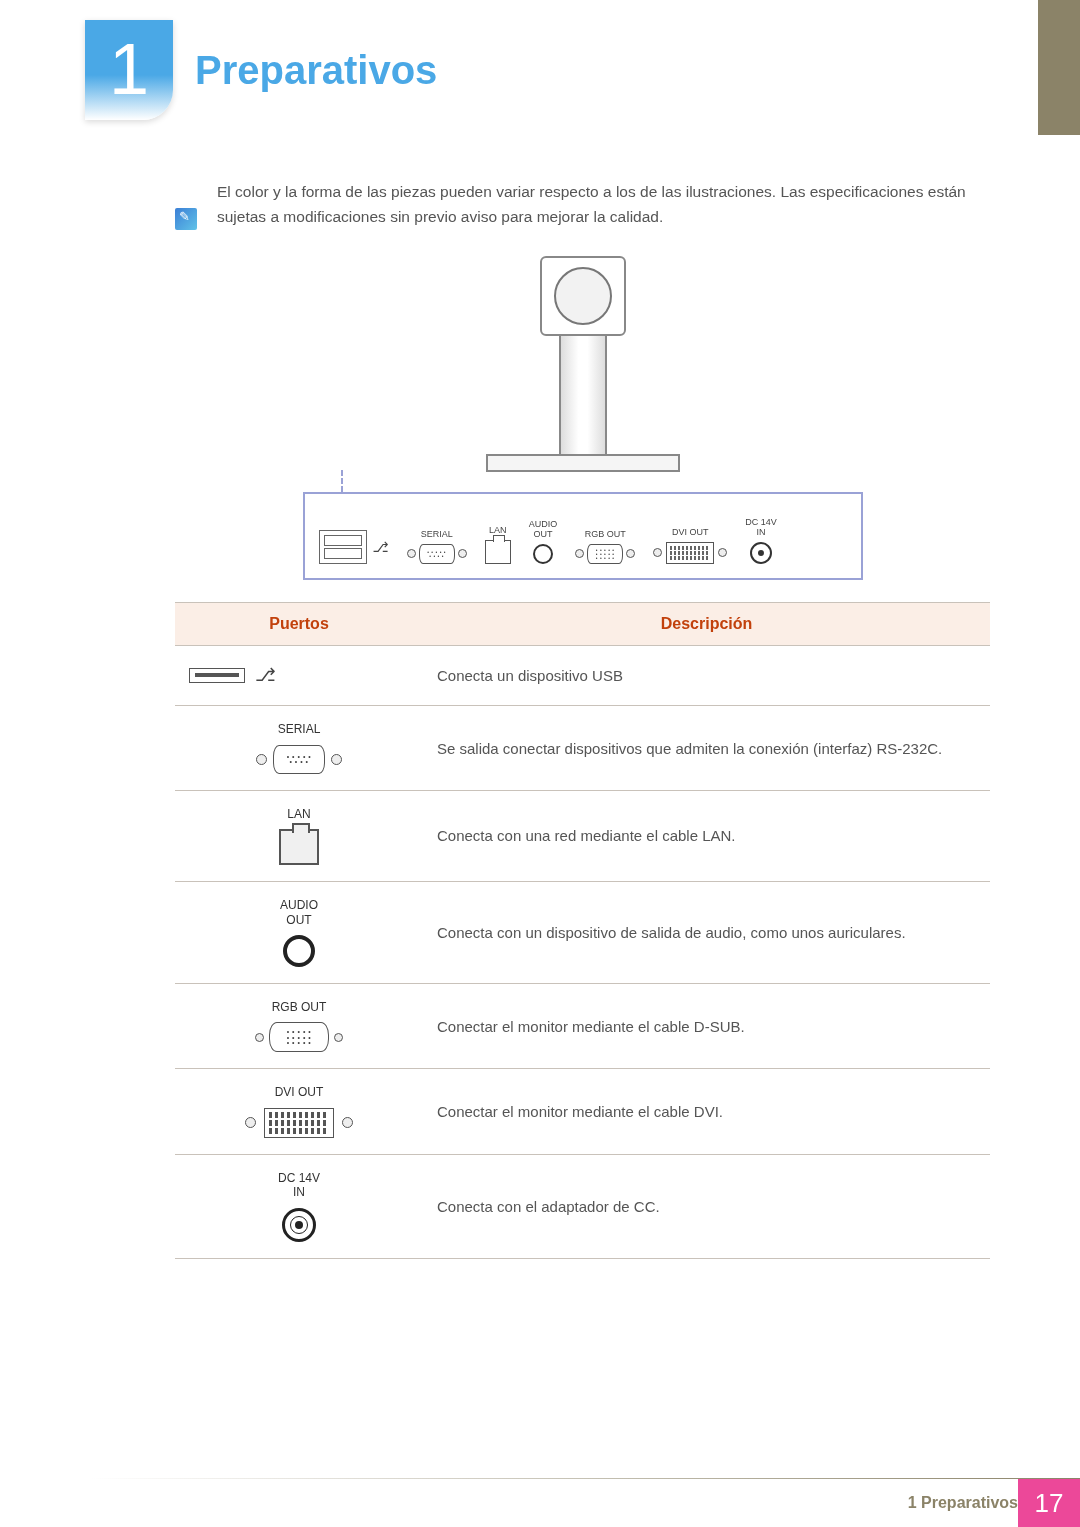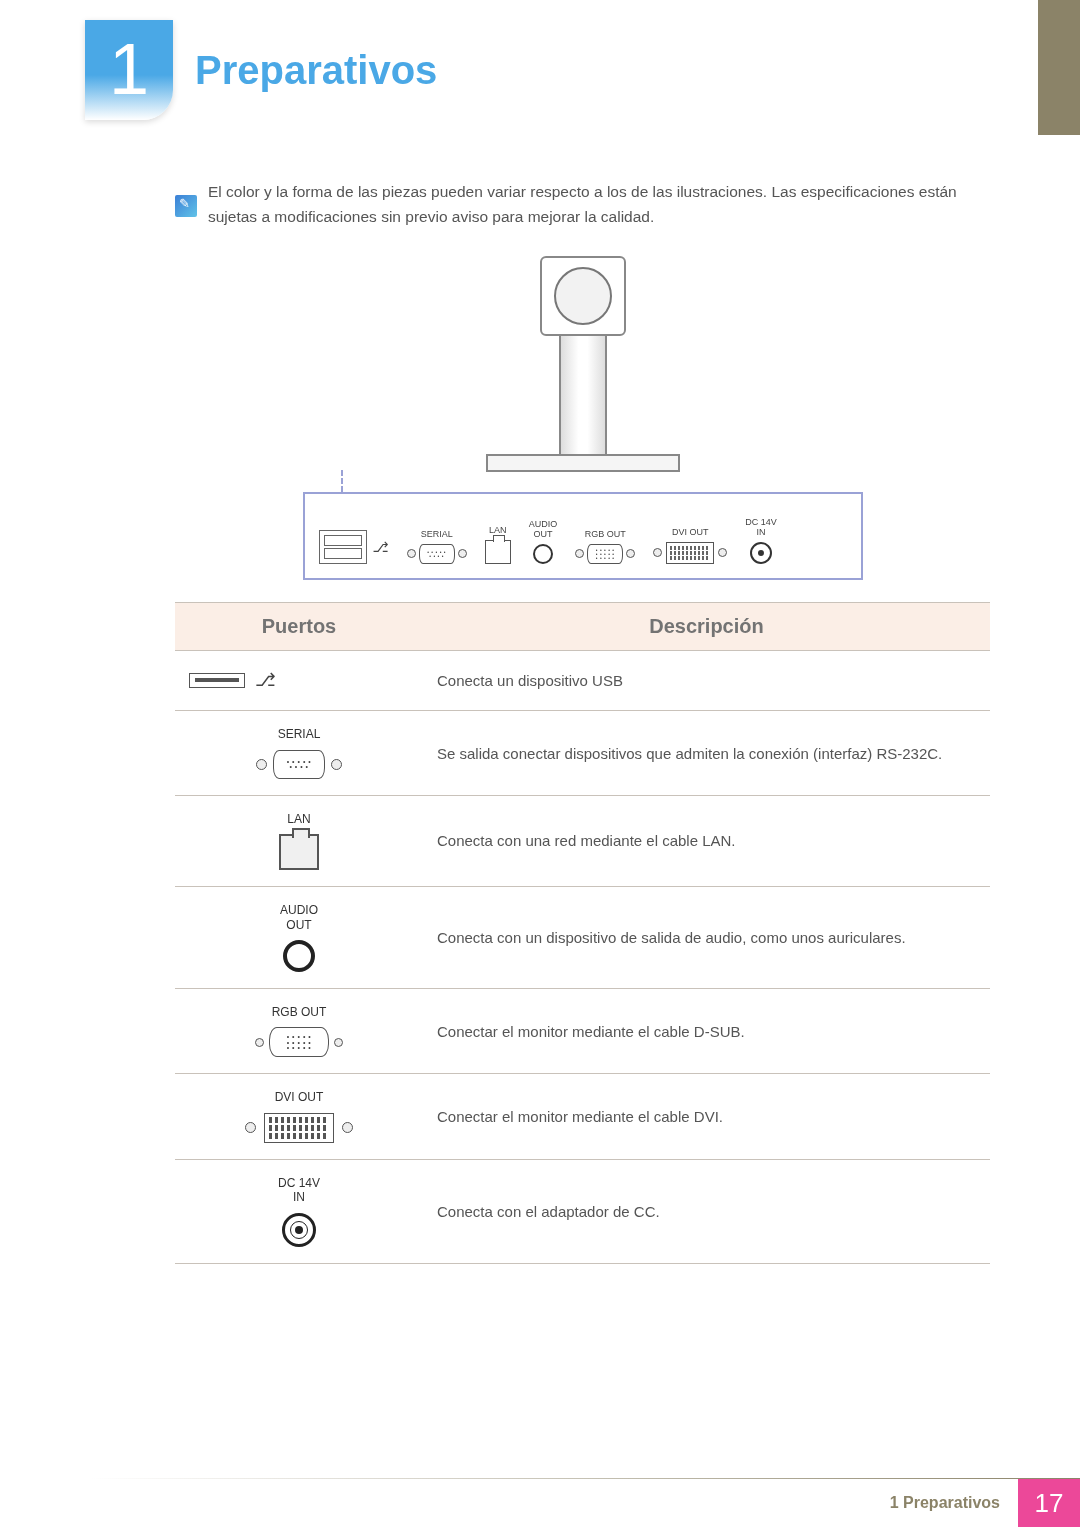--- a/index.html
+++ b/index.html
@@ -59,22 +59,22 @@
     padding: 60px 90px 0 175px;
   }
   .section-title {
     color: #4aa8e6;
     font-size: 22px;
     font-weight: bold;
     margin-bottom: 28px;
   }
   .note-row {
     display: flex;
-    align-items: center;
-    gap: 11px;
+    align-items: flex-end;
+    gap: 20px;
     margin-bottom: 26px;
   }
   .note-icon {
     width: 22px;
     height: 22px;
     background: linear-gradient(135deg, #3b7fd6, #61c3e8);
     border-radius: 2px;
     position: relative;
     flex-shrink: 0;
     margin-top: 2px;
@@ -290,27 +290,27 @@
   }
 
   
   table.ports {
     width: 100%;
     border-collapse: collapse;
     font-size: 15px;
   }
   table.ports th {
     background: #fbeee6;
-    color: #737373;
+    color: #c2410c;
     font-weight: bold;
     border-top: 1px solid #c9c2ba;
     border-bottom: 1px solid #c9c2ba;
     padding: 12px 10px;
     text-align: center;
-    font-size: 20px;
+    font-size: 16px;
   }
   table.ports td {
     border-bottom: 1px solid #c9c2ba;
     padding: 16px 14px;
     color: #555;
     vertical-align: middle;
     line-height: 1.55;
   }
   table.ports td.icon-cell {
     width: 220px;
@@ -443,21 +443,20 @@
     top: -1px;
     height: 1px;
     background: linear-gradient(90deg, rgba(139,131,104,0) 0%, #8b8368 100%);
   }
   .footer-text {
     color: #8b8368;
     font-weight: bold;
     font-size: 16px;
     display: flex;
     align-items: center;
-    padding-right: 18px;
   }
   .footer-page {
     width: 62px;
     background: #ec4899;
     color: #fff;
     font-size: 26px;
     display: flex;
     align-items: center;
     justify-content: center;
   }

